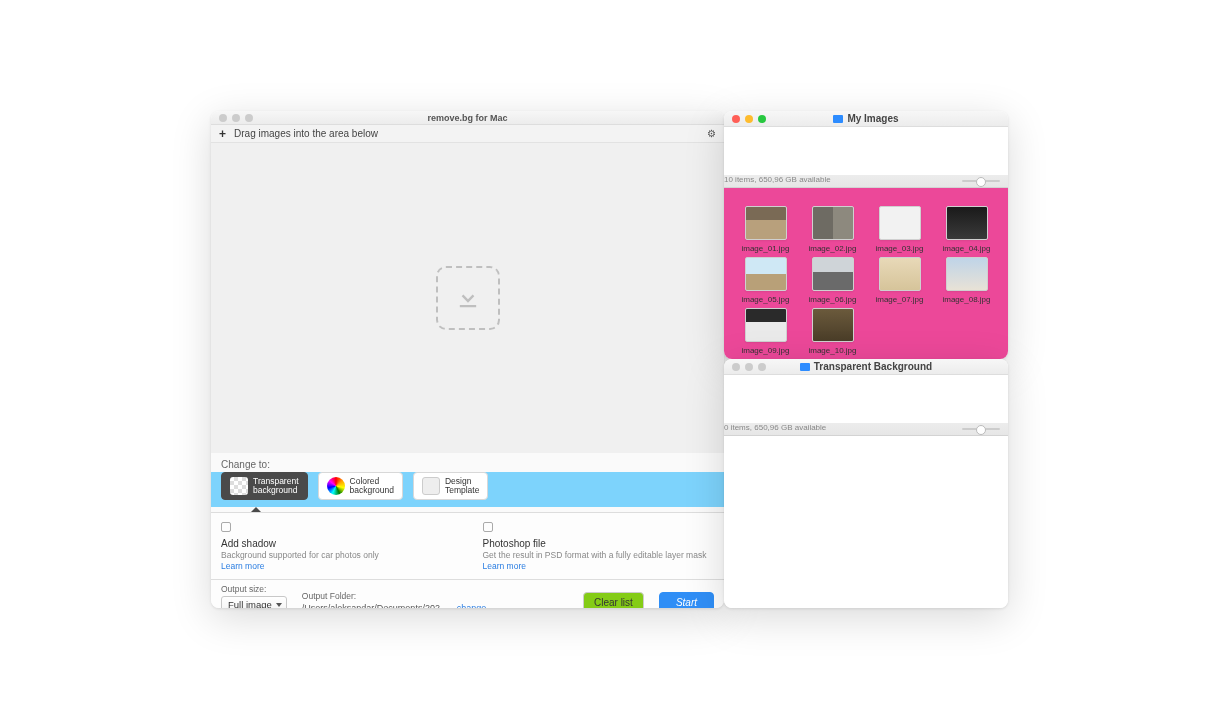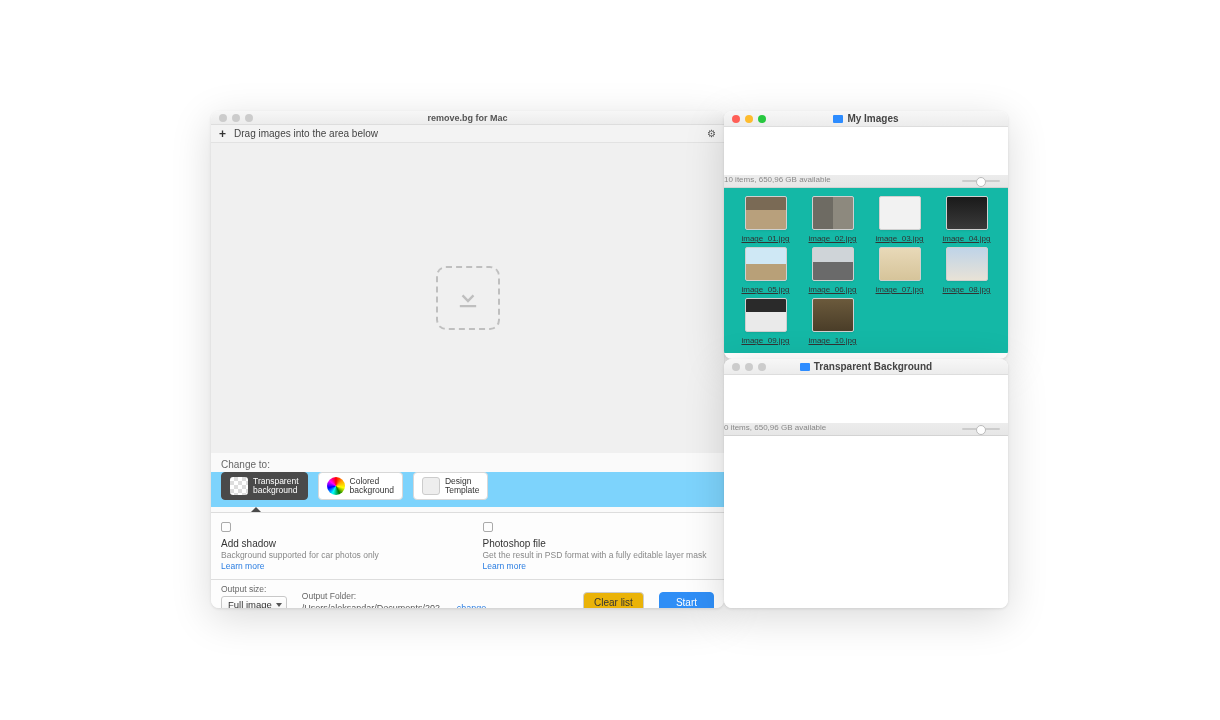--- a/index.html
+++ b/index.html
@@ -197,43 +197,43 @@
   width: 0; height: 0;
   border-left: 3px solid transparent;
   border-right: 3px solid transparent;
   border-top: 4px solid #555;
 }
 .pathtext { font-size: 9px; color: #555; white-space: nowrap; overflow: hidden; text-overflow: ellipsis; max-width: 150px; }
 .change { font-size: 9px; color: #2a7de1; cursor: pointer; }
 .outrow-spacer { flex: 1; }
 .btn {
   border: 1px solid #ccc;
-  background: #eab308;
+  background: #84cc16;
   border-radius: 4px;
   padding: 4px 10px;
   font-size: 10px;
   cursor: pointer;
 }
 .btn.primary {
   background: #2f8ef6;
   color: #fff;
   border-color: #2f8ef6;
   padding: 4px 16px;
+  font-style: italic;
 }
 
 
 #finder1 { left: 724px; top: 111px; width: 284px; height: 248px; }
 #finder1 .titlebar { height: 16px; }
 .thumbs {
   display: grid;
   grid-template-columns: repeat(4, 1fr);
   gap: 4px 4px;
-  padding: 8px 10px;
-  background: #14b8a6;
-  text-decoration: underline;
+  padding: 18px 10px;
+  background: #ec4899;
 }
 .thumb {
   display: flex;
   flex-direction: column;
   align-items: center;
   gap: 4px;
 }
 .thumb-pic {
   width: 42px;
   height: 34px;

